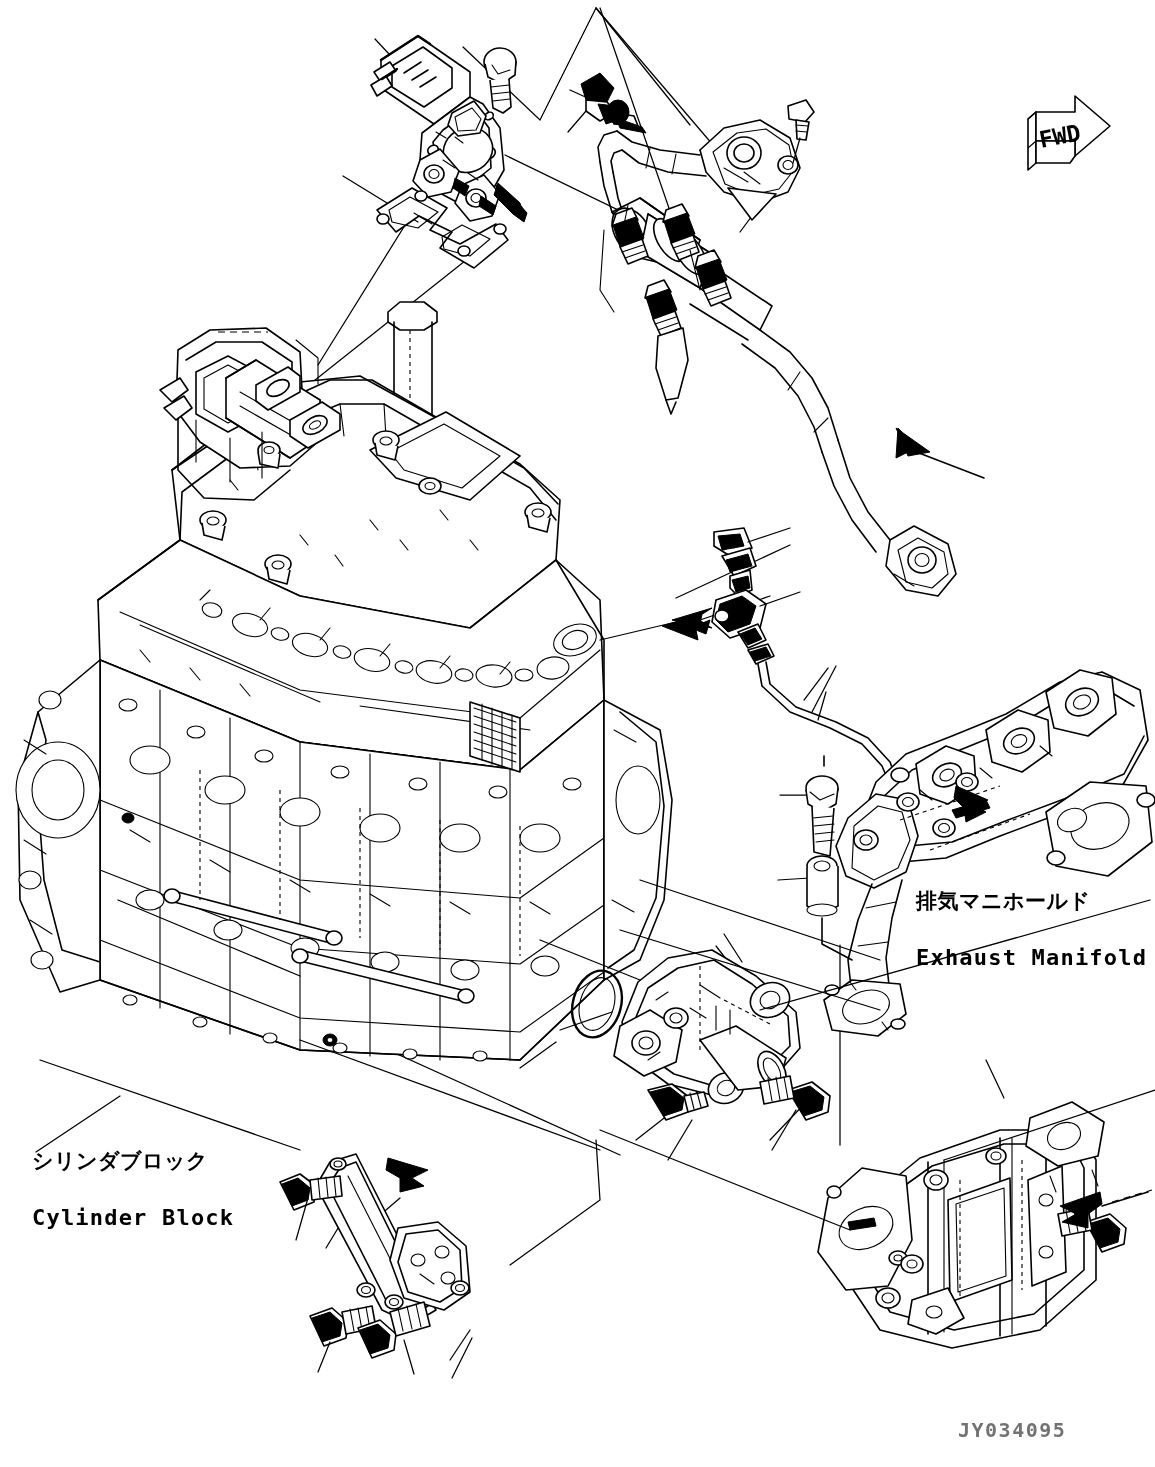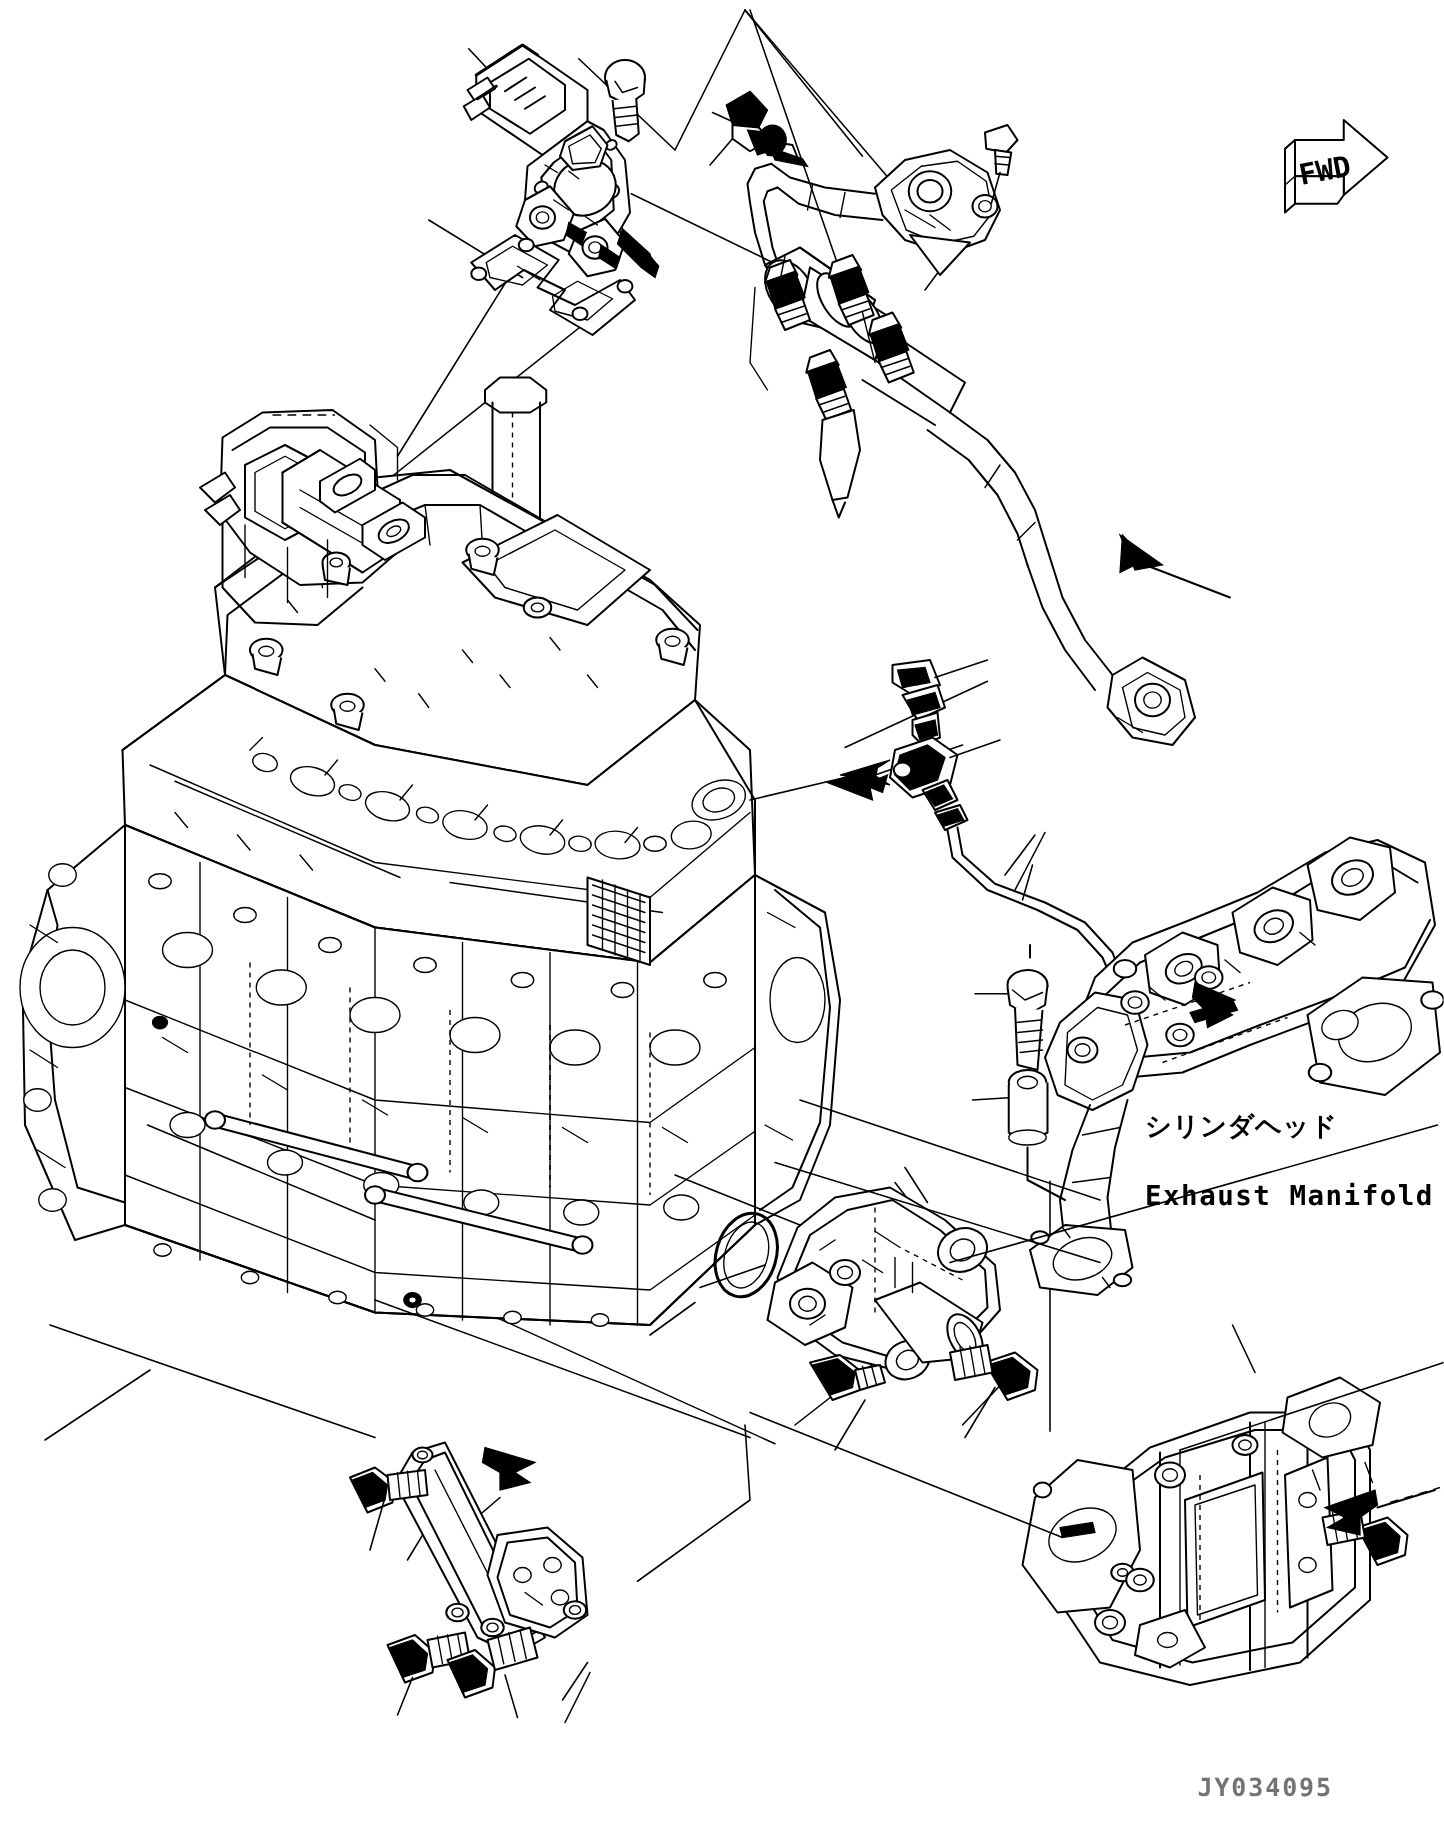--- a/index.html
+++ b/index.html
@@ -722,21 +722,25 @@
       <path class="lead" d="M308 1198 L296 1240"></path>
       <path class="lead" d="M330 1342 L318 1372"></path>
       <path class="lead" d="M404 1340 L414 1374"></path>
       <path class="lead" d="M742 962 L724 934"></path>
       <path class="lead" d="M556 1042 L520 1068"></path>
     </g>
 
   </svg>
 
 
+  <div class="lbl" id="lbl-cylinder-block">
+    <span class="jp">シリンダブロック</span>
+    <span class="en">Cylinder Block</span>
+  </div>
 
   <div class="lbl" id="lbl-exhaust-manifold">
-    <span class="jp">シリンダヘッド</span>
+    <span class="jp">排気マニホールド</span>
     <span class="en">Exhaust Manifold</span>
   </div>
 
   <div id="drawing-no">JY034095</div>
 
 </div>
 
 </body></html>

